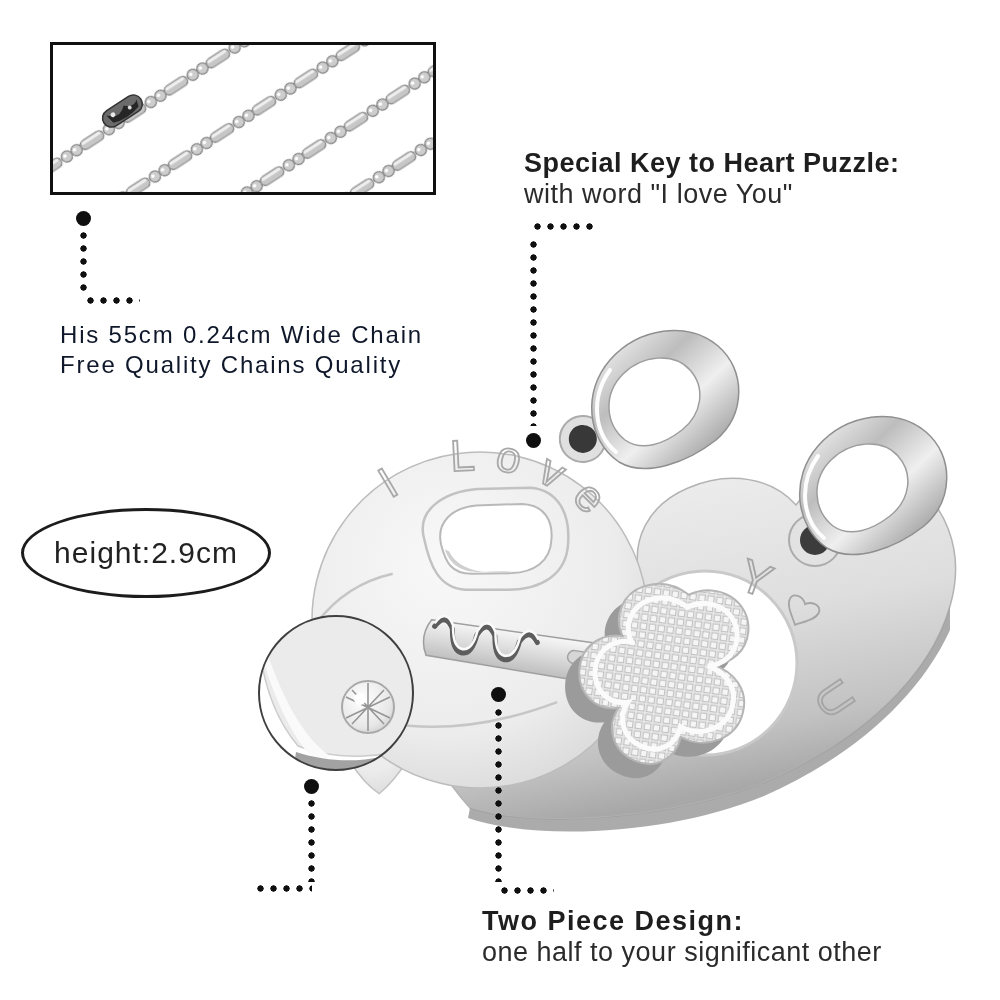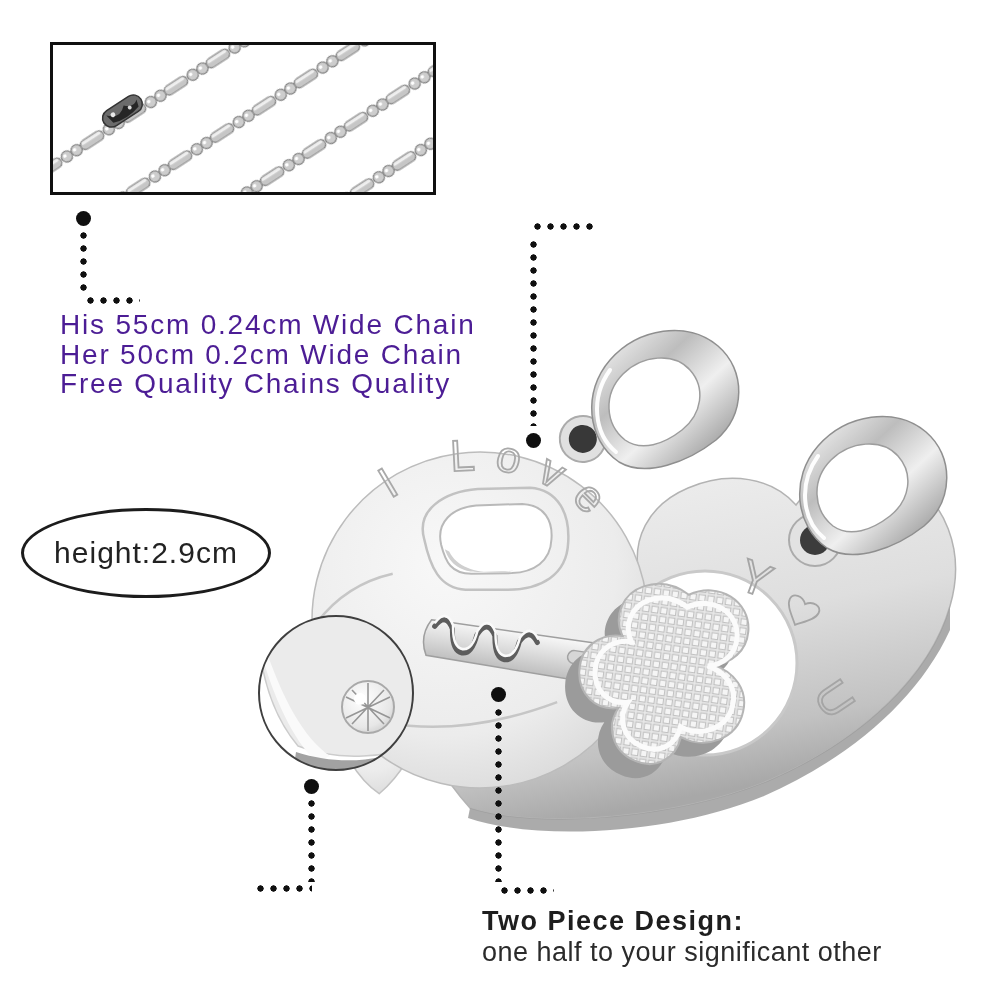--- a/index.html
+++ b/index.html
@@ -18,22 +18,22 @@
   
   .big-dot{width:15px;height:15px;border-radius:50%;background:var(--dot);z-index:4;}
   .dots-v{width:7px;background-image:radial-gradient(circle,var(--dot) 2.9px,transparent 3.4px);
     background-size:7px 13px;background-repeat:repeat-y;z-index:4;}
   .dots-h{height:7px;background-image:radial-gradient(circle,var(--dot) 2.9px,transparent 3.4px);
     background-size:13px 7px;background-repeat:repeat-x;z-index:4;}
   
   .callout{z-index:3;white-space:nowrap;}
   .callout .t{font-weight:700;font-size:27px;letter-spacing:0.5px;line-height:31px;color:var(--text);}
   .callout .s{font-weight:400;font-size:27px;letter-spacing:0.5px;line-height:30px;color:#2b2b2b;}
-  .chains-text{left:60px;top:310px;font-size:28px;letter-spacing:1.8px;line-height:29.5px;
-    font-weight:400;color:#4c1d95;z-index:3;white-space:nowrap;}
+  .chains-text{left:60px;top:320px;font-size:24px;letter-spacing:1.8px;line-height:29.5px;
+    font-weight:400;color:#0f172a;z-index:3;white-space:nowrap;}
   .key-callout{left:524px;top:148px;}
   .steel-callout{left:44px;top:900px;}
   .twopiece-callout{left:482px;top:906px;}
   .size-ellipse{left:21px;top:508px;width:250px;height:90px;border:3px solid var(--ellipse-border);
     border-radius:50%;display:flex;align-items:center;justify-content:center;z-index:3;background:#fff;}
   .size-ellipse span{font-size:30px;letter-spacing:1px;color:#222;}
   .pendant-svg{left:0;top:0;z-index:1;}
   .chain-svg{display:block;}
 </style>
 </head>
@@ -185,24 +185,27 @@
       <path d="M833,526 C813,510 811,480 831,460 C850,441 882,438 898,456 C914,474 910,500 890,516 C872,530 850,538 833,526 Z" fill="#ffffff" stroke="#9d9d9d" stroke-width="1.5"></path>
       <path d="M824,538 C802,520 798,484 818,456" fill="none" stroke="#fdfdfd" stroke-width="4" stroke-linecap="round"></path>
     </g>
   </svg>
 
   <div class="abs big-dot" style="left:75.5px;top:210.5px;"></div>
   <div class="abs dots-v" style="left:80px;top:229px;height:68px;"></div>
   <div class="abs dots-h" style="left:84px;top:297px;width:56px;"></div>
   <div class="abs chains-text callout">
     <div>His 55cm 0.24cm Wide Chain</div>
-    <div>Her 50cm 0.2cm Wide Chain</div>
     <div>Free Quality Chains Quality</div>
   </div>
 
+  <div class="abs callout key-callout">
+    <div class="t">Special Key to Heart Puzzle:</div>
+    <div class="s">with word "I love You"</div>
+  </div>
   <div class="abs dots-h" style="left:531px;top:223px;width:62px;"></div>
   <div class="abs dots-v" style="left:530px;top:238px;height:188px;"></div>
   <div class="abs big-dot" style="left:525.5px;top:432.5px;"></div>
 
   <div class="abs size-ellipse">
     <span>height:2.9cm</span>
   </div>
 
   <div class="abs big-dot" style="left:303.5px;top:778.5px;"></div>
   <div class="abs dots-v" style="left:308px;top:797px;height:85px;"></div>

